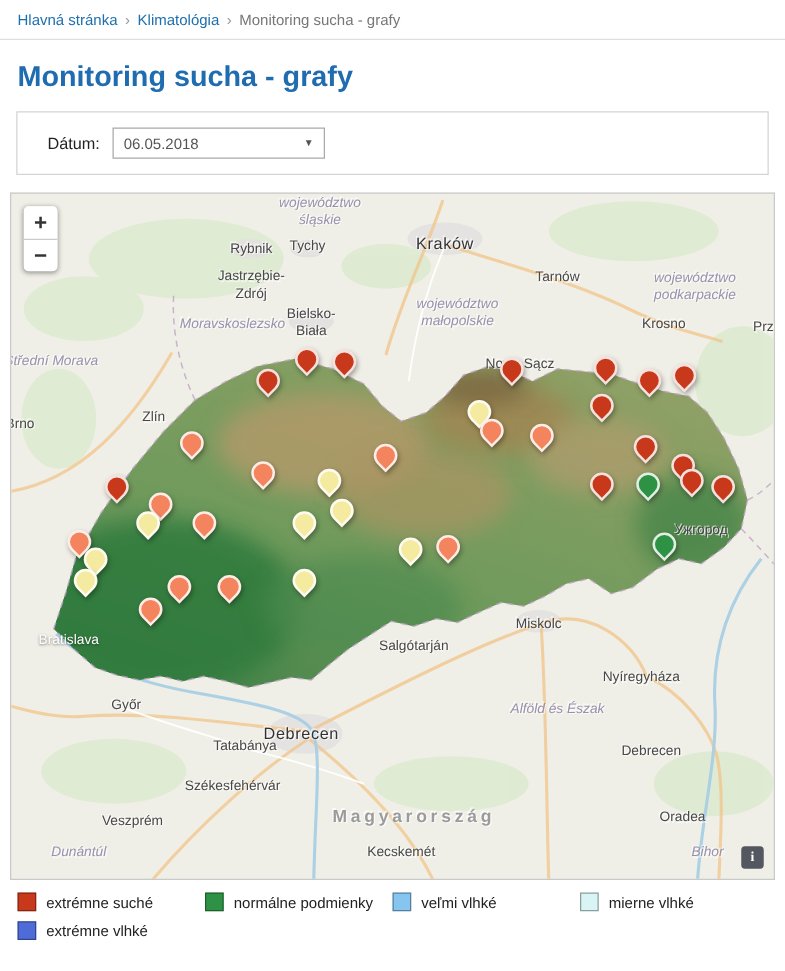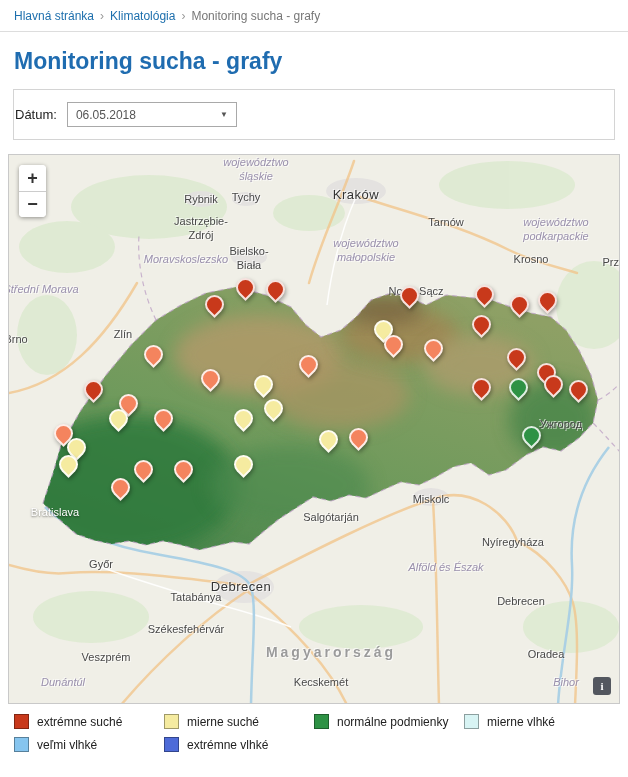--- a/index.html
+++ b/index.html
@@ -22,21 +22,21 @@
   .page-title {
     margin: 16px 14px 14px;
     font-size: 23px;
     font-weight: bold;
     color: #1f6cb0;
   }
   
   .filter-box {
     margin: 0 13px;
     border: 1px solid #d4d4d4;
-    padding: 12px 1px;
+    padding: 12px 24px;
     display: flex;
     align-items: center;
     gap: 10px;
     background: #fff;
   }
   .filter-label { font-size: 13px; color: #222; }
   .date-select {
     width: 170px; height: 25px;
     border: 1px solid #a9a9a9;
     background: #fff;
@@ -381,32 +381,28 @@
   </div>
   <div class="info-btn">i</div>
 </div>
 
 <div class="legend">
     <div class="legend-item">
       <span class="swatch" style="background: rgb(200, 57, 27);"></span>
       <span class="legend-label">extrémne suché</span>
     </div>
     <div class="legend-item">
-      <span class="swatch" style="background: rgb(245, 235, 160);"></span>
-      <span class="legend-label">mierne suché</span>
-    </div>
-    <div class="legend-item">
       <span class="swatch" style="background: rgb(46, 146, 69);"></span>
       <span class="legend-label">normálne podmienky</span>
+    </div>
+    <div class="legend-item">
+      <span class="swatch" style="background: rgb(134, 197, 239);"></span>
+      <span class="legend-label">veľmi vlhké</span>
     </div>
     <div class="legend-item">
       <span class="swatch" style="background: rgb(216, 244, 244);"></span>
       <span class="legend-label">mierne vlhké</span>
     </div>
     <div class="legend-item">
-      <span class="swatch" style="background: rgb(134, 197, 239);"></span>
-      <span class="legend-label">veľmi vlhké</span>
-    </div>
-    <div class="legend-item">
       <span class="swatch" style="background: rgb(78, 107, 216);"></span>
       <span class="legend-label">extrémne vlhké</span>
     </div>
   </div>
 
 </body></html>

